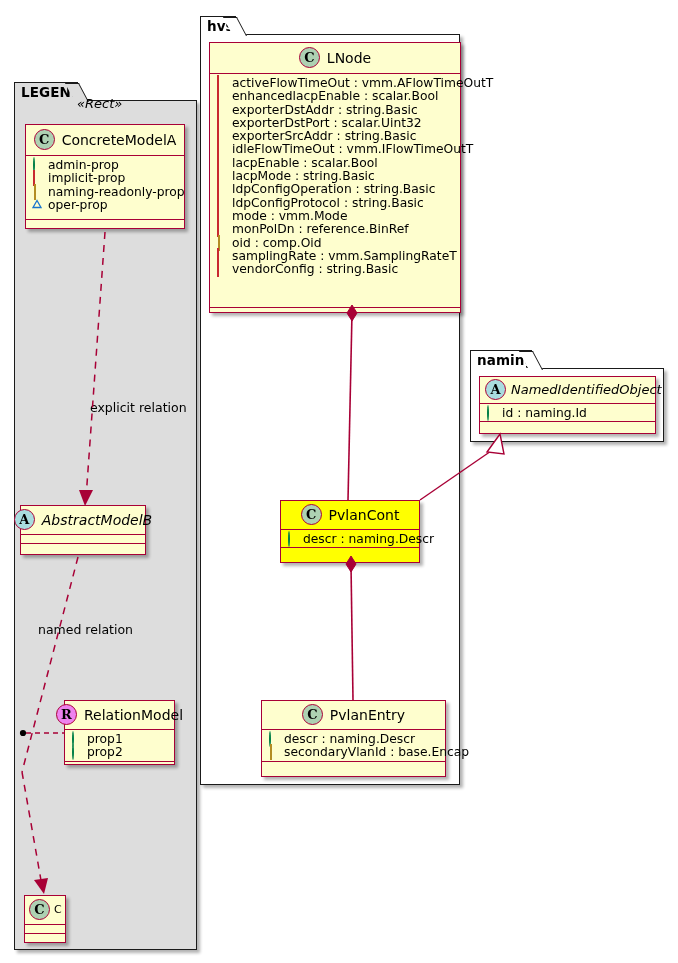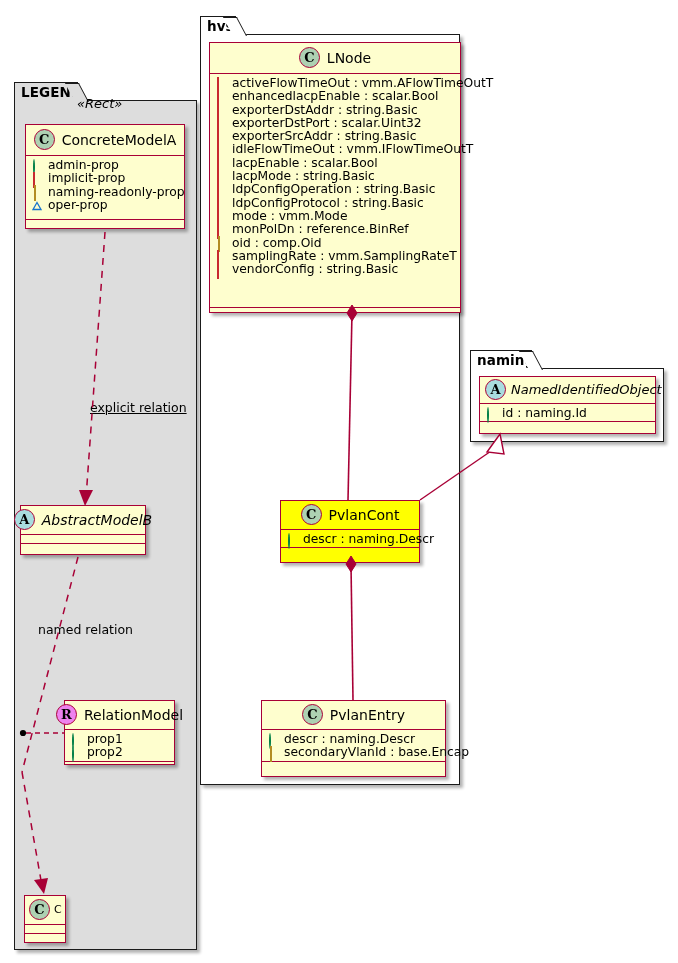--- a/index.html
+++ b/index.html
@@ -75,21 +75,20 @@
     box-sizing: border-box;
     padding: 3px 6px 3px 6px;
     border-bottom: 1.5px solid #A80036;
   }
   .cls-methods {
     box-sizing: border-box;
     min-height: 9px;
   }
   .attr-row {
     display: flex;
-    align-items: center;
     gap: 6px;
     line-height: 13.3px;
     white-space: nowrap;
     font-size: 12.3px;
   }
 
   
   .badge {
     width: 19px; height: 19px;
     border-radius: 50%;
@@ -221,21 +220,21 @@
 
 <div class="cls" id="cls-cc" style="left:24px; top:895px; width:42px; height:48px;">
   <div class="cls-title left" style="padding:3px 4px 4px 4px; gap:4px;">
     <span class="badge badge-C">C</span>
     <span class="cls-name" style="font-size:11px;">C</span>
   </div>
   <div class="cls-attrs" style="height:9px; padding:0;"></div>
   <div class="cls-methods"></div>
 </div>
 
-<div class="edge-label" style="left:90px; top:400px;text-decoration:underline;">explicit relation</div>
+<div class="edge-label" style="left:90px; top:400px;">explicit relation</div>
 <div class="edge-label" style="left:38px; top:622px;">named relation</div>
 
 <div class="pkg" id="pkg-hvs" style="left:200px; top:34px; width:260px; height:751px; background:#FFFFFF;">
 </div>
 <div class="pkg-tab" style="left:200px; top:16px; width:36px; height:19px; background:#FFFFFF;">
   <span>hvs</span>
   <span class="pkg-tab-skew"></span>
 </div>
 
 <div class="cls" id="cls-lnode" style="left:209px; top:42px; width:252px; height:271px;">

